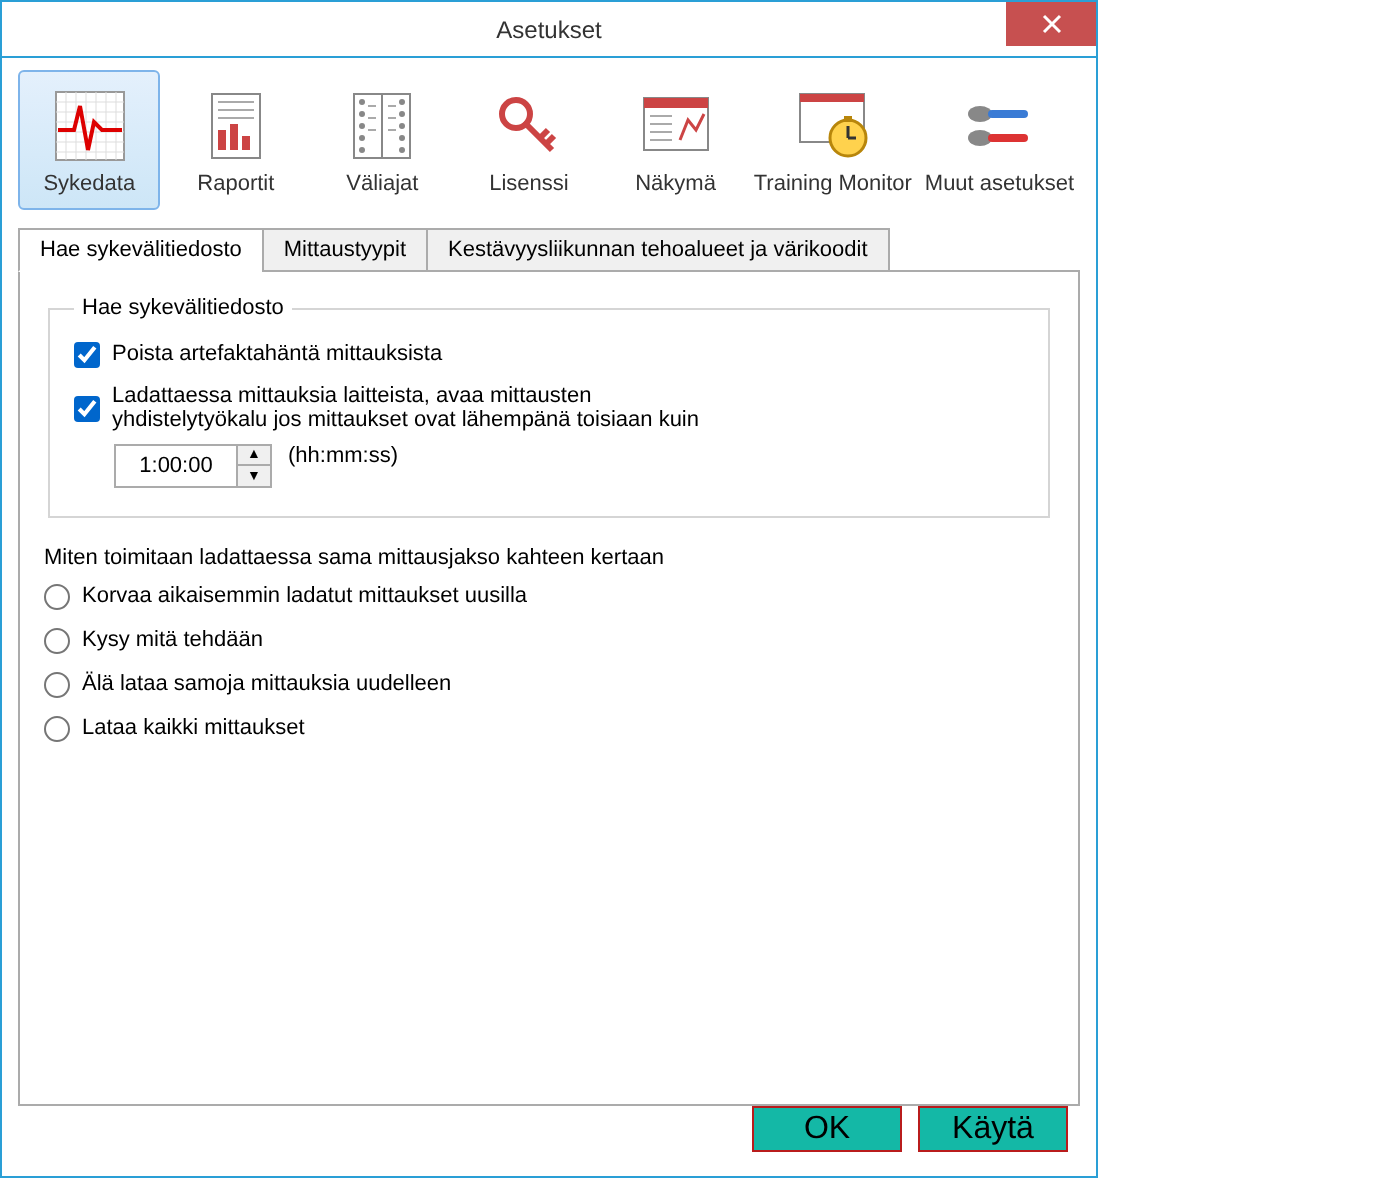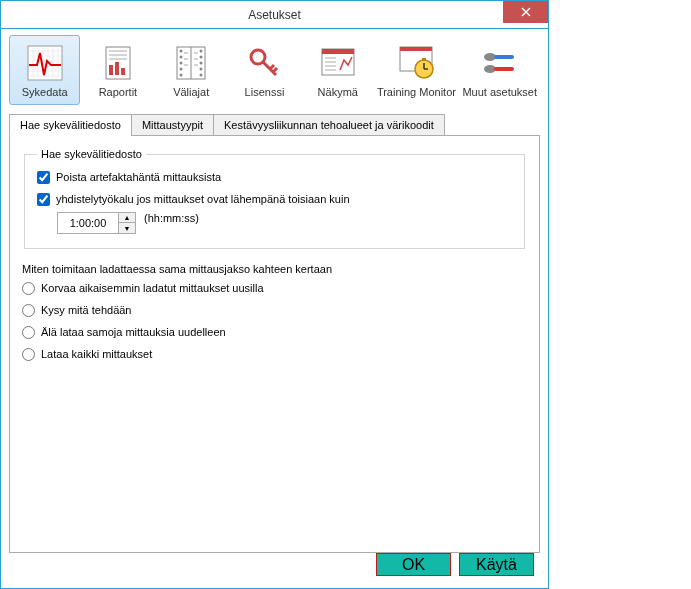--- a/index.html
+++ b/index.html
@@ -143,20 +143,21 @@
   <div class="content">
     <fieldset>
       <legend>Hae sykevälitiedosto</legend>
       <div class="row">
         <input type="checkbox" checked="" style="">
         <label>Poista artefaktahäntä mittauksista</label>
       </div>
       <div class="row" style="margin-bottom:0;">
         <input type="checkbox" checked="" style="">
         <div>
+          <div>Ladattaessa mittauksia laitteista, avaa mittausten</div>
           <div>yhdistelytyökalu jos mittaukset ovat lähempänä toisiaan kuin</div>
         </div>
       </div>
       <div class="spinner-row">
         <div class="spinner">
           <input type="text" value="1:00:00" style="">
           <div class="btns">
             <div>▲</div>
             <div>▼</div>
           </div>

